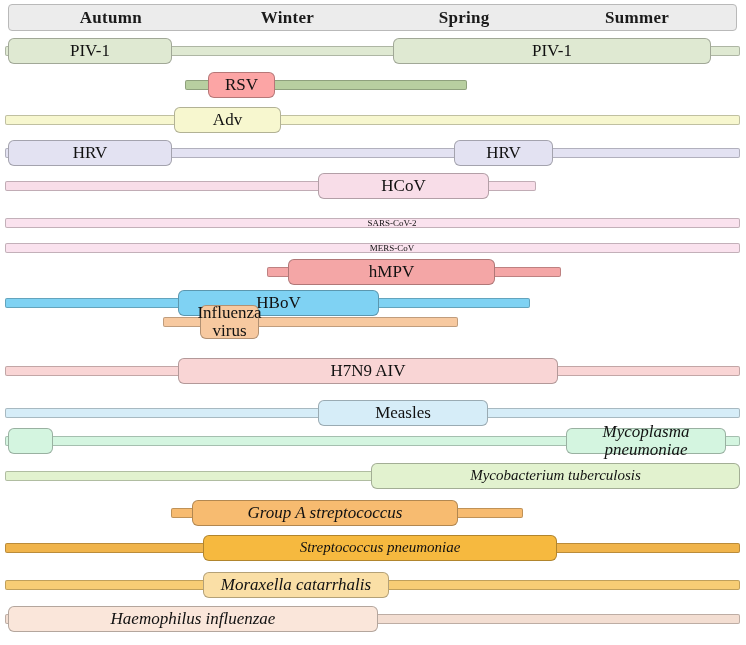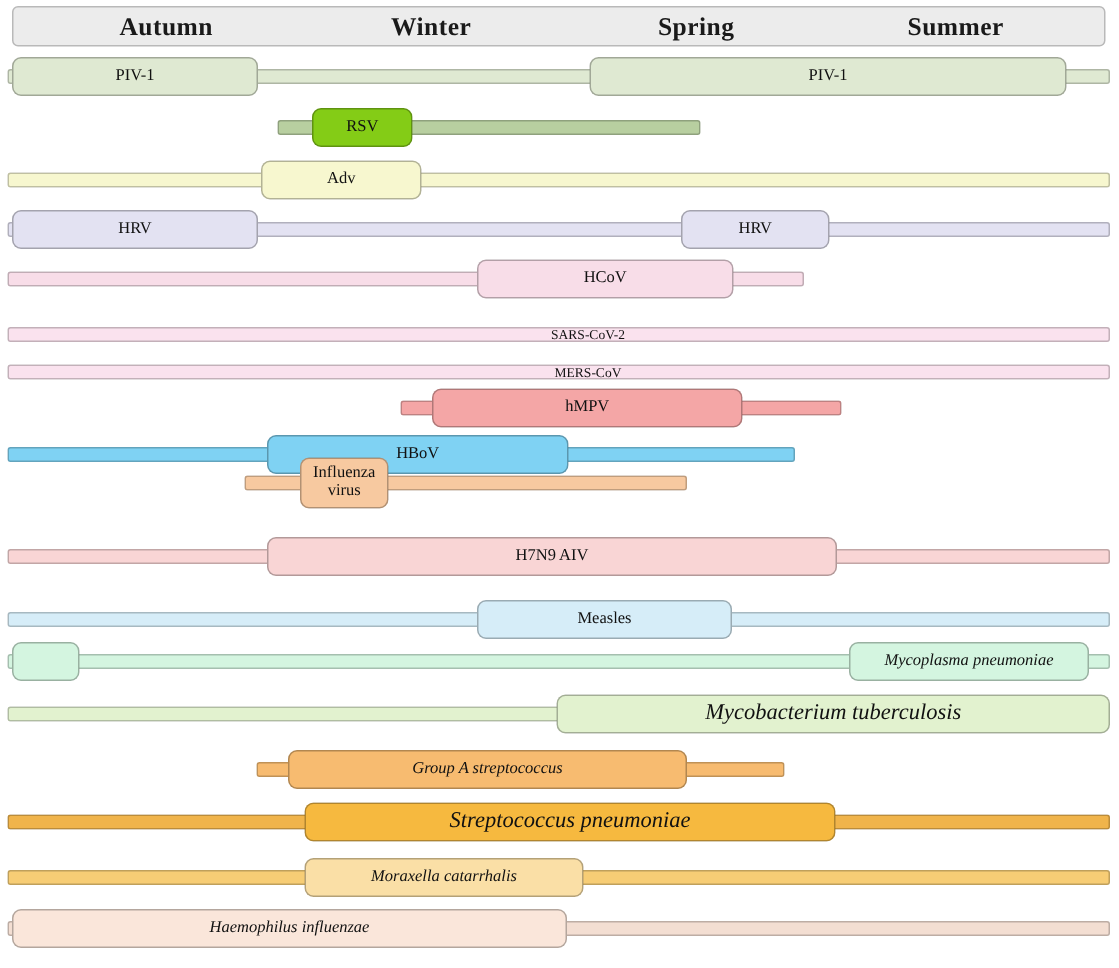--- a/index.html
+++ b/index.html
@@ -66,21 +66,21 @@
     box-sizing: border-box;
     border: 1px solid rgba(0,0,0,0.28);
     border-radius: 6px;
     display: flex;
     align-items: center;
     justify-content: center;
     text-align: center;
     line-height: 1.05;
   }
   .block .lbl {
-    font-size: 11px;
+    font-size: 17px;
     color: #111111;
     white-space: pre-line;
     padding: 0 3px;
   }
   .block.italic .lbl {
     font-style: italic;
   }
   .block.small .lbl {
     font-size: 15px;
   }
@@ -112,21 +112,21 @@
         <div class="thin" style="left: 5px; width: 735px; top: 8px; background: rgb(223, 233, 210);"></div>
         <div class="block" style="left: 8px; width: 164px; top: 0px; height: 26px; background: rgb(223, 233, 210);">
           <span class="lbl">PIV-1</span>
         </div>
         <div class="block" style="left: 393px; width: 318px; top: 0px; height: 26px; background: rgb(223, 233, 210);">
           <span class="lbl">PIV-1</span>
         </div>
       </div>
       <div class="row" style="top: 72px; height: 36px;">
         <div class="thin" style="left: 185px; width: 282px; top: 8px; background: rgb(184, 207, 160);"></div>
-        <div class="block" style="left: 208px; width: 67px; top: 0px; height: 26px; background: #84cc16;">
+        <div class="block" style="left: 208px; width: 67px; top: 0px; height: 26px; background: #fca5a5;">
           <span class="lbl">RSV</span>
         </div>
       </div>
       <div class="row" style="top: 107px; height: 36px;">
         <div class="thin" style="left: 5px; width: 735px; top: 8px; background: rgb(247, 247, 207);"></div>
         <div class="block" style="left: 174px; width: 107px; top: 0px; height: 26px; background: rgb(247, 247, 207);">
           <span class="lbl">Adv</span>
         </div>
       </div>
       <div class="row" style="top: 140px; height: 36px;">

